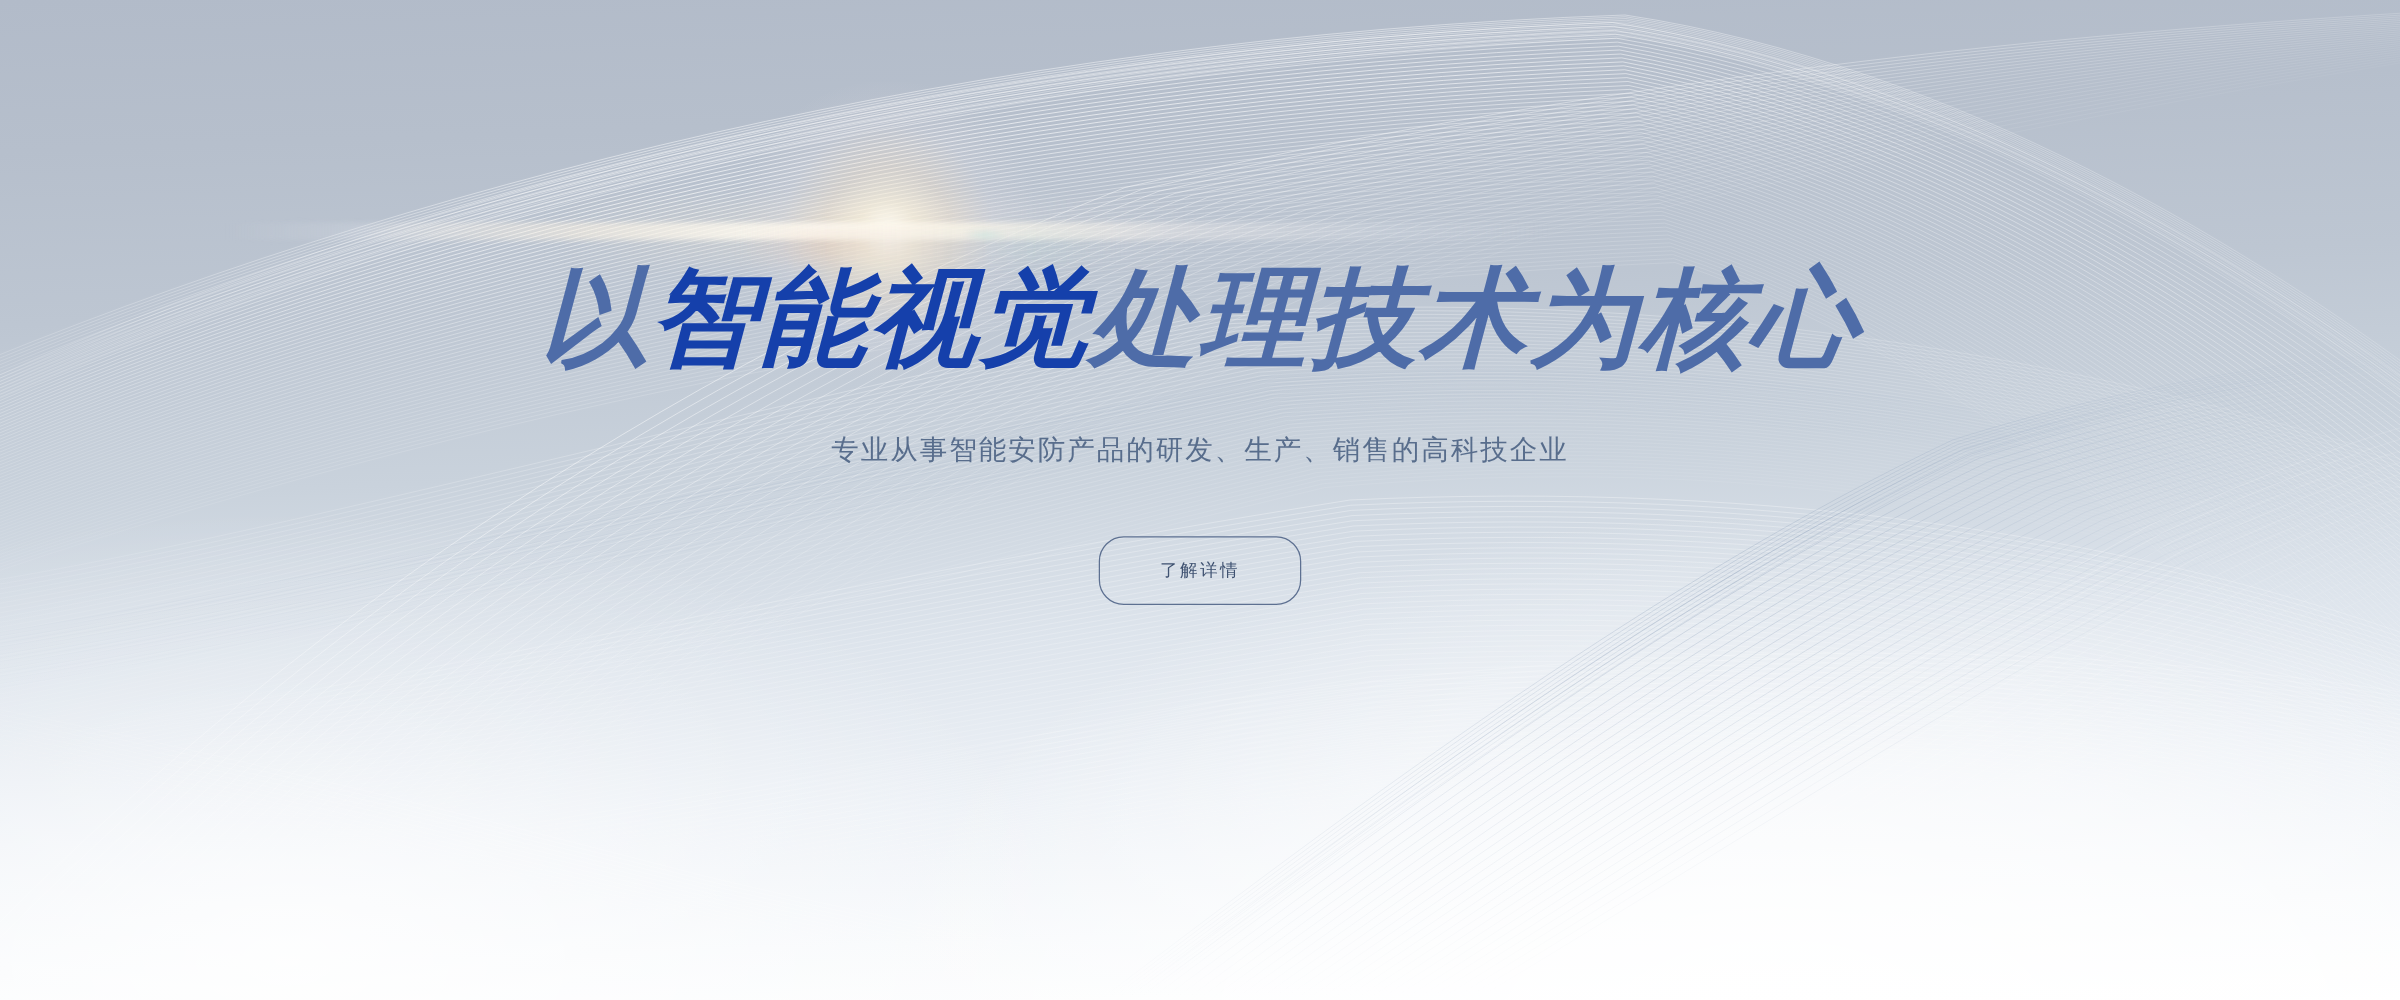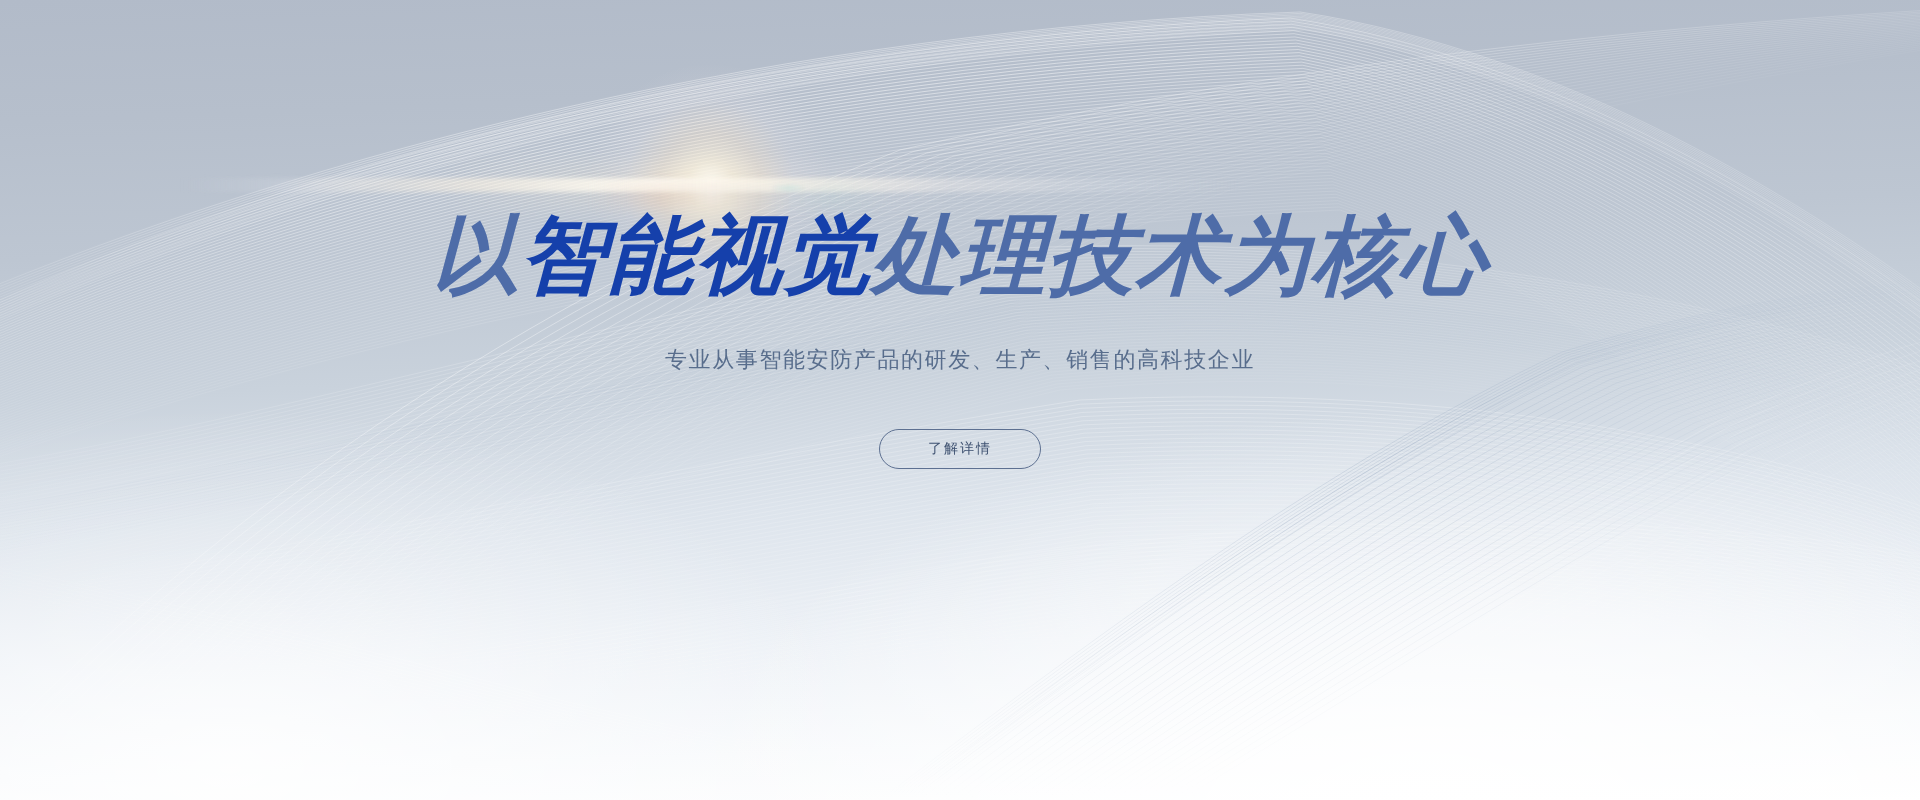--- a/index.html
+++ b/index.html
@@ -120,21 +120,21 @@
     margin-top:47px;
     font-size:22px;
     letter-spacing:1.6px;
     color:#586d8c;
     white-space:nowrap;
     text-align:right;
   }
 
   .cta {
     margin-top:54px;
-    width:162px; height:40px;
+    width:162px; height:55px;
     border:1px solid #5d7091;
     border-radius:20px;
     background:transparent;
     color:#3f5271;
     font-size:14px;
     letter-spacing:2px;
     font-family:"Liberation Sans", sans-serif;
     cursor:pointer;
     display:flex; align-items:center; justify-content:center;
   }

